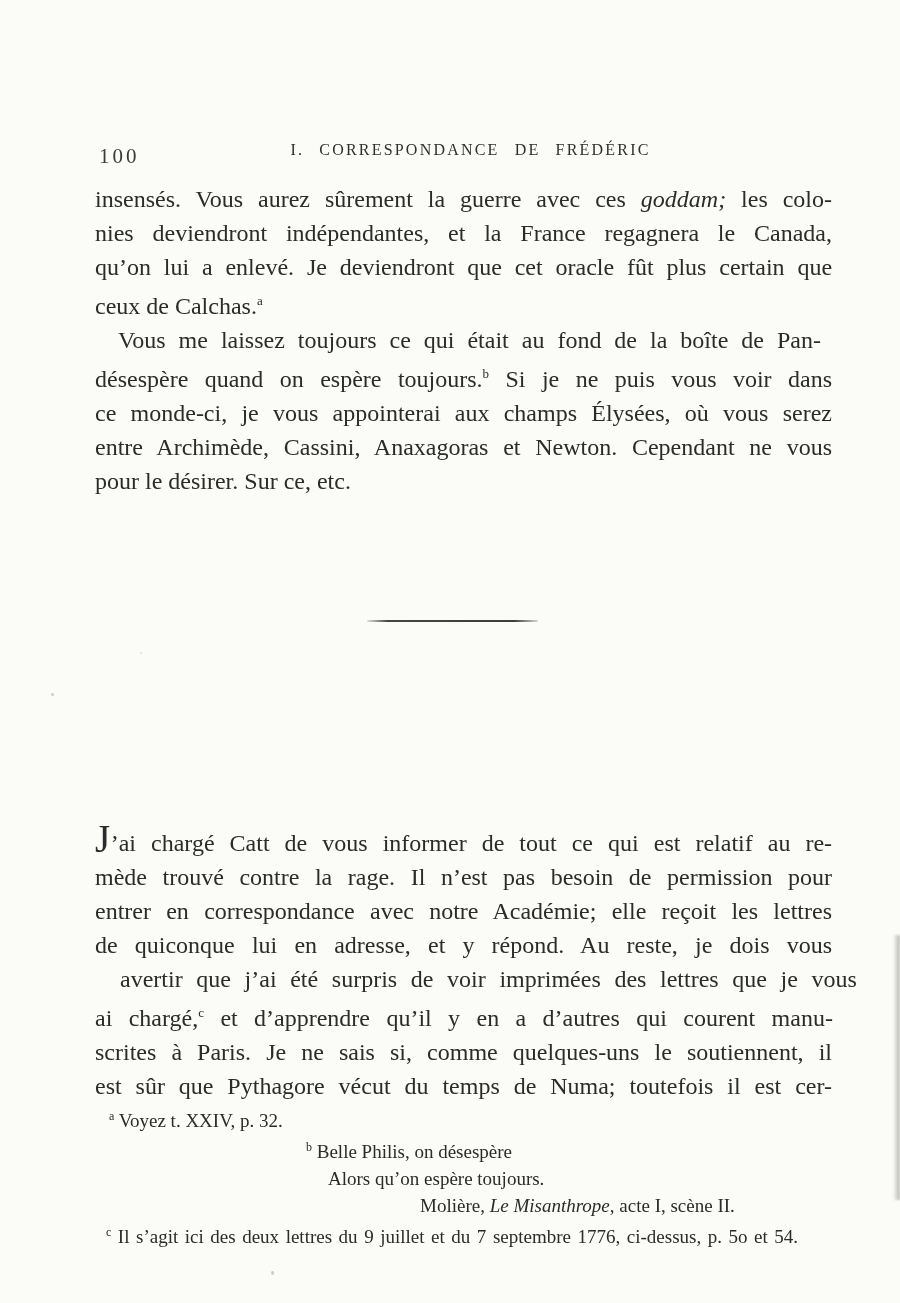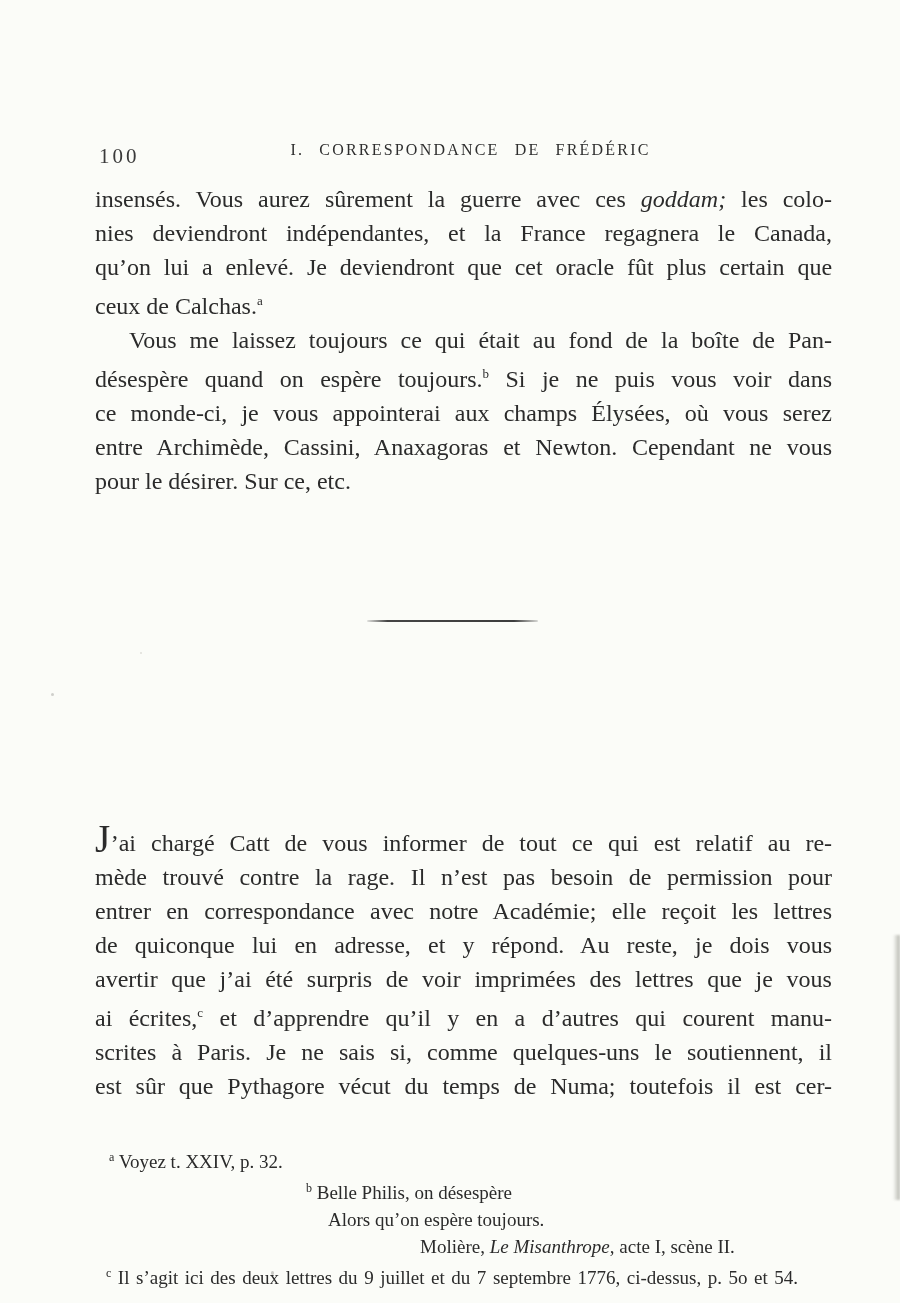--- a/index.html
+++ b/index.html
@@ -53,21 +53,21 @@
   }
   .letter-no { font-size: 26px; letter-spacing: 2px; margin-right: 26px; }
   .letter-title { letter-spacing: 6.5px; word-spacing: 16px; }
 
   .dateline {
     top: 779px; text-align: right; padding-right: 2px;
     font-size: 20px; letter-spacing: 0.6px; color: #303030;
   }
 
   
-  .footnotes { top: 1103px; font-size: 19px; line-height: 27px; margin-top: 41px; }
+  .footnotes { top: 1103px; font-size: 19px; line-height: 27px; }
   .footnotes sup { font-size: 12px; vertical-align: 7px; }
 
   
   .edge-shadow-right {
     position: absolute; right: 0; top: 935px; width: 7px; height: 265px;
     background: linear-gradient(to right, rgba(150,150,140,0), rgba(125,125,115,.55));
     filter: blur(1px);
   }
   .speck { position: absolute; border-radius: 50%; background: #9a9a94; }
   .speck-1 { left: 51px; top: 693px; width: 3px; height: 3px; opacity: .45; }
@@ -85,40 +85,40 @@
   </header>
 
   <section class="abs para letter-prev">
     <div class="para-block">
         <div class="line just" style="word-spacing: 8.94px;"><span class="li"><span>insensés. Vous aurez sûrement la guerre avec ces </span><em>goddam;</em><span> les colo-</span></span></div>
         <div class="line just" style="word-spacing: 12.82px;"><span class="li"><span>nies deviendront indépendantes, et la France regagnera le Canada,</span></span></div>
         <div class="line just" style="word-spacing: 6.83px;"><span class="li"><span>qu’on lui a enlevé. Je deviendront que cet oracle fût plus certain que</span></span></div>
         <div class="line"><span class="li"><span>ceux de Calchas.</span><sup>a</sup></span></div>
       </div>
     <div class="para-block">
-        <div class="line just" style="margin-left: 34px; word-spacing: 6.99px;"><span class="li"><span>Vous me laissez toujours ce qui était au fond de la boîte de Pan-</span></span></div>
+        <div class="line just" style="margin-left: 23px; word-spacing: 6.99px;"><span class="li"><span>Vous me laissez toujours ce qui était au fond de la boîte de Pan-</span></span></div>
         <div class="line just" style="word-spacing: 10.42px;"><span class="li"><span>désespère quand on espère toujours.</span><sup>b</sup><span> Si je ne puis vous voir dans</span></span></div>
         <div class="line just" style="word-spacing: 8.25px;"><span class="li"><span>ce monde-ci, je vous appointerai aux champs Élysées, où vous serez</span></span></div>
         <div class="line just" style="word-spacing: 8.73px;"><span class="li"><span>entre Archimède, Cassini, Anaxagoras et Newton. Cependant ne vous</span></span></div>
         <div class="line"><span class="li"><span>pour le désirer. Sur ce, etc.</span></span></div>
       </div>
   </section>
 
   <div class="divider"></div>
 
 
 
   <section class="abs para letter-192-para">
     <div class="para-block">
         <div class="line just" style="word-spacing: 9.03px;"><span class="li"><span class="init">J</span><span>’ai chargé Catt de vous informer de tout ce qui est relatif au re-</span></span></div>
         <div class="line just" style="word-spacing: 9.56px;"><span class="li"><span>mède trouvé contre la rage. Il n’est pas besoin de permission pour</span></span></div>
         <div class="line just" style="word-spacing: 9.26px;"><span class="li"><span>entrer en correspondance avec notre Académie; elle reçoit les lettres</span></span></div>
         <div class="line just" style="word-spacing: 11.15px;"><span class="li"><span>de quiconque lui en adresse, et y répond. Au reste, je dois vous</span></span></div>
-        <div class="line just" style="word-spacing: 7.65px;"><span class="li"><span>avertir que j’ai été surpris de voir imprimées des lettres que je vous</span></span></div>
-        <div class="line just" style="word-spacing: 10.38px;"><span class="li"><span>ai écrites,</span><sup>c</sup><span> et d’apprendre qu’il y en a d’autres qui courent manu-</span></span></div>
+        <div class="line just" style="word-spacing: 7.65px; margin-left: 25px;"><span class="li"><span>avertir que j’ai été surpris de voir imprimées des lettres que je vous</span></span></div>
+        <div class="line just" style="word-spacing: 10.38px;"><span class="li"><span>ai chargé,</span><sup>c</sup><span> et d’apprendre qu’il y en a d’autres qui courent manu-</span></span></div>
         <div class="line just" style="word-spacing: 9.07px;"><span class="li"><span>scrites à Paris. Je ne sais si, comme quelques-uns le soutiennent, il</span></span></div>
         <div class="line just" style="word-spacing: 7.91px;"><span class="li"><span>est sûr que Pythagore vécut du temps de Numa; toutefois il est cer-</span></span></div>
       </div>
   </section>
 
   <footer class="abs footnotes">
       <div class="line" style="margin-left: 14px;"><span class="li"><sup>a</sup><span> Voyez t. XXIV, p. 32.</span></span></div>
       <div class="line" style="margin-left: 211px;"><span class="li"><sup>b</sup><span> Belle Philis, on désespère</span></span></div>
       <div class="line" style="margin-left: 233px;"><span class="li"><span>Alors qu’on espère toujours.</span></span></div>
       <div class="line" style="margin-left: 325px;"><span class="li"><span>Molière, </span><em>Le Misanthrope</em><span>, acte I, scène II.</span></span></div>

